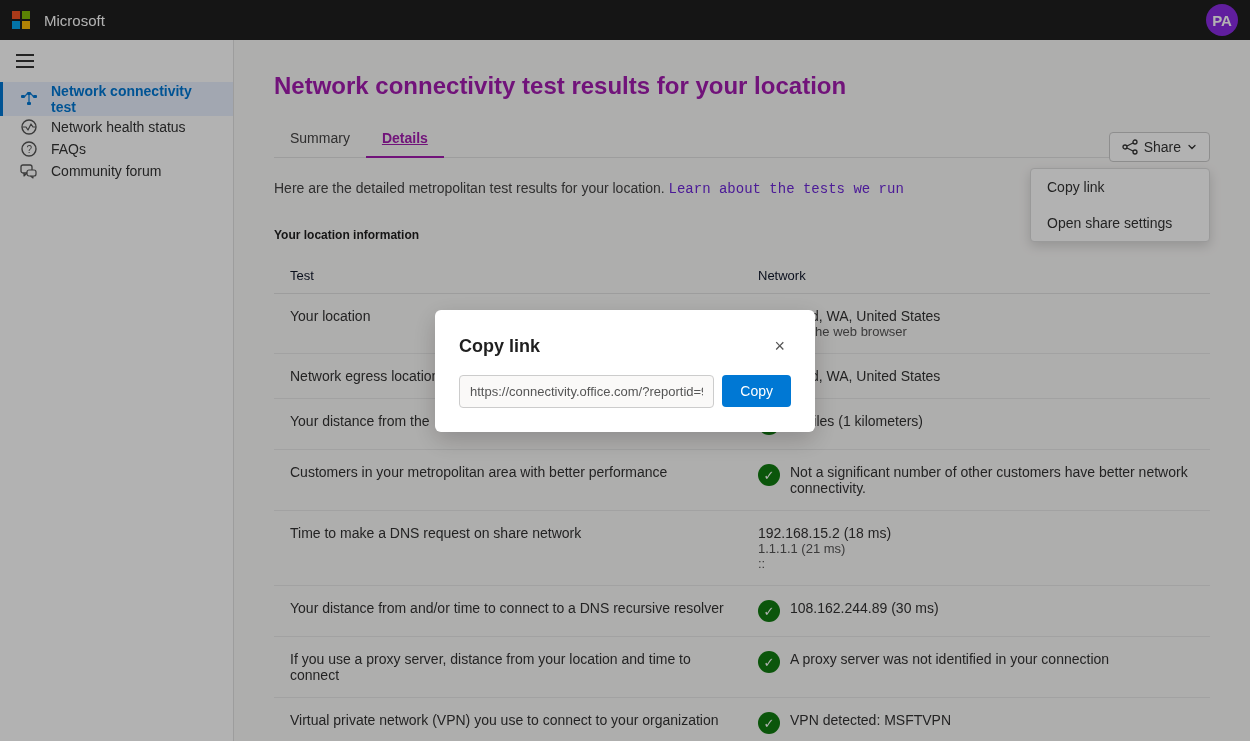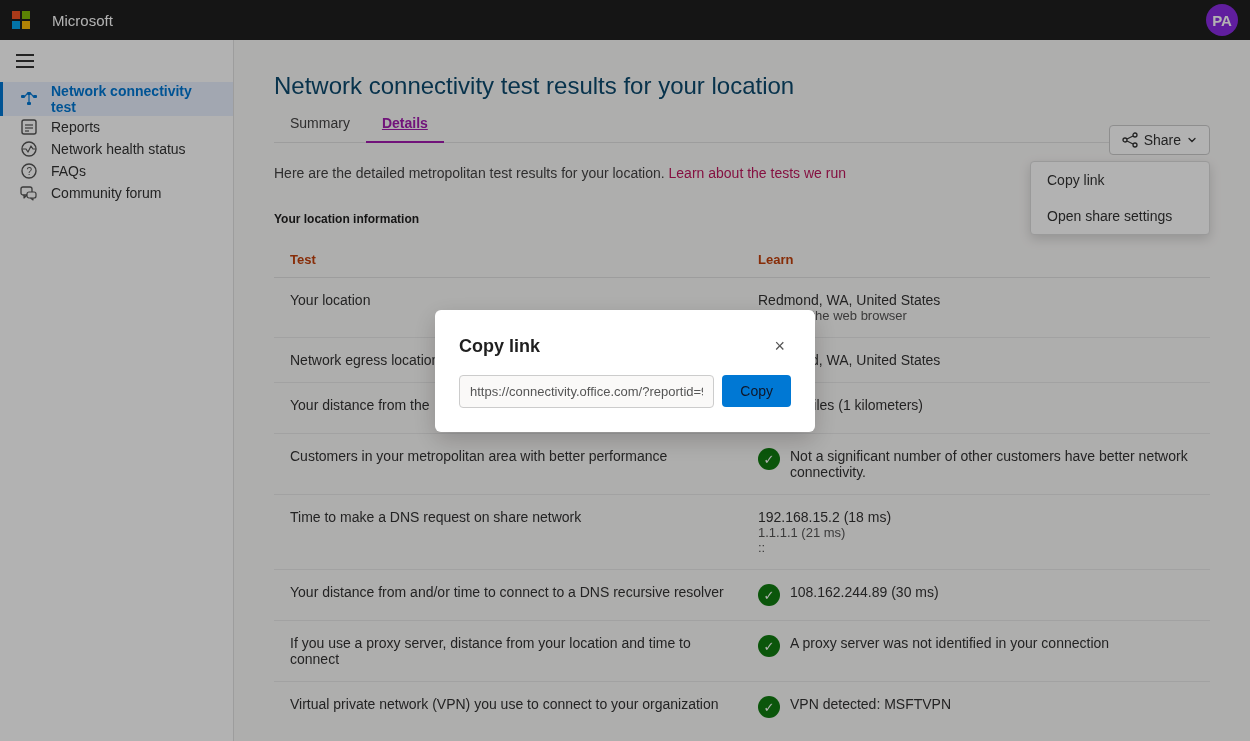--- a/index.html
+++ b/index.html
@@ -8,21 +8,21 @@
     
     .topbar {
       background: #1f1f1f;
       height: 40px;
       display: flex;
       align-items: center;
       padding: 0 12px;
       justify-content: space-between;
       flex-shrink: 0;
     }
-    .topbar-left { display: flex; align-items: center; gap: 16px; }
+    .topbar-left { display: flex; align-items: center; gap: 8px; }
     .ms-logo { display: flex; gap: 2px; flex-wrap: wrap; width: 18px; height: 18px; }
     .ms-logo-sq { width: 8px; height: 8px; }
     .ms-logo-sq:nth-child(1) { background: #f35325; }
     .ms-logo-sq:nth-child(2) { background: #81bc06; }
     .ms-logo-sq:nth-child(3) { background: #05a6f0; }
     .ms-logo-sq:nth-child(4) { background: #ffba08; }
     .topbar-brand { color: #fff; font-size: 15px; font-weight: 400; margin-left: 6px; }
     .topbar-avatar {
       width: 32px; height: 32px; border-radius: 50%;
       background: #8a2be2; color: #fff;
@@ -76,43 +76,43 @@
     .content {
       flex: 1;
       overflow-y: auto;
       background: #faf9f8;
       padding: 32px 40px 32px 40px;
       position: relative;
     }
 
     .page-title {
       font-size: 24px;
-      font-weight: 400;
-      color: #0c4a6e;
-      margin-bottom: 5px;
+      font-weight: 700;
+      color: #a21caf;
+      margin-bottom: 20px;
     }
 
     
     .tabs { display: flex; gap: 0; border-bottom: 1px solid #e1e1e1; margin-bottom: 20px; position: relative; }
     .tab {
       padding: 10px 16px;
       cursor: pointer;
       font-size: 14px;
       color: #444;
       border-bottom: 2px solid transparent;
       margin-bottom: -1px;
     }
     .tab.active {
       color: #a21caf;
       border-bottom: 2px solid #a21caf;
       font-weight: 600;
       text-decoration: underline;
     }
 
-    .share-btn-container { position: absolute; right: 0; top: 20px; margin-left: 24px; }
+    .share-btn-container { position: absolute; right: 0; top: 12px; margin-left: 24px; }
     .share-btn {
       display: flex; align-items: center; gap: 6px;
       padding: 6px 12px;
       border: 1px solid #ccc;
       border-radius: 4px;
       background: #fff;
       cursor: pointer;
       font-size: 14px;
       color: #333;
     }
@@ -128,32 +128,32 @@
       z-index: 100;
     }
     .share-dropdown-item {
       padding: 10px 16px;
       cursor: pointer;
       font-size: 14px;
       color: #333;
     }
 
     .description-text { font-size: 14px; color: #444; margin-bottom: 28px; line-height: 1.5; }
-    .description-text a { color: #be185d; text-decoration: none; }
+    .description-text a { color: #6d28d9; text-decoration: none; font-family: Liberation Mono, monospace; }
 
     .section-title { font-size: 12px; font-weight: 600; color: #1f1f1f; margin-bottom: 16px; }
 
     
     .results-table { width: 100%; border-collapse: collapse; }
     .results-table th {
       text-align: left;
       padding: 10px 16px;
       font-size: 13px;
-      font-weight: 700;
-      color: #c2410c;
+      font-weight: 400;
+      color: #0f172a;
       border-bottom: 1px solid #e1e1e1;
     }
     .results-table td {
       padding: 14px 16px;
       font-size: 14px;
       color: #333;
       border-bottom: 1px solid #e8e8e8;
       vertical-align: top;
     }
     .results-table tr:last-child td { border-bottom: none; }
@@ -203,21 +203,21 @@
       padding: 8px 10px;
       border: 1px solid #ccc;
       border-radius: 4px;
       font-size: 13px;
       color: #555;
       background: #faf9f8;
     }
     .modal-copy-btn {
       padding: 8px 18px;
       background: #0078d4;
-      color: #0f172a;
+      color: #ffffff;
       border: none;
       border-radius: 4px;
       cursor: pointer;
       font-size: 14px;
       font-weight: 500;
     }
 
     
     ::-webkit-scrollbar { width: 6px; }
     ::-webkit-scrollbar-thumb { background: #ccc; border-radius: 3px; }
@@ -257,31 +257,20 @@
           <rect x="13" y="5" width="4" height="3" rx="1" fill="currentColor"></rect>
           <rect x="7" y="12" width="4" height="3" rx="1" fill="currentColor"></rect>
           <line x1="5" y1="6.5" x2="7" y2="3.5" stroke="currentColor" stroke-width="1.2"></line>
           <line x1="13" y1="6.5" x2="11" y2="3.5" stroke="currentColor" stroke-width="1.2"></line>
           <line x1="9" y1="5" x2="9" y2="12" stroke="currentColor" stroke-width="1.2"></line>
         </svg>
       </div>
       <span>Network connectivity test</span>
     </div>
 
-    <div class="sidebar-item">
-      <div class="sidebar-icon">
-        <svg width="18" height="18" viewBox="0 0 18 18" fill="none">
-          <rect x="2" y="2" width="14" height="14" rx="2" stroke="currentColor" stroke-width="1.4" fill="none"></rect>
-          <line x1="5" y1="7" x2="13" y2="7" stroke="currentColor" stroke-width="1.2"></line>
-          <line x1="5" y1="10" x2="13" y2="10" stroke="currentColor" stroke-width="1.2"></line>
-          <line x1="5" y1="13" x2="9" y2="13" stroke="currentColor" stroke-width="1.2"></line>
-        </svg>
-      </div>
-      <span>Reports</span>
-    </div>
 
     <div class="sidebar-item">
       <div class="sidebar-icon">
         <svg width="18" height="18" viewBox="0 0 18 18" fill="none">
           <circle cx="9" cy="9" r="7" stroke="currentColor" stroke-width="1.4" fill="none"></circle>
           <path d="M3 9h3l2 3 3-6 2 3h2" stroke="currentColor" stroke-width="1.2" fill="none" stroke-linecap="round" stroke-linejoin="round"></path>
         </svg>
       </div>
       <span>Network health status</span>
     </div>
@@ -342,21 +331,21 @@
       <span>Here are the detailed metropolitan test results for your location.</span>
       <a href="#">Learn about the tests we run</a>
     </p>
 
     <h2 class="section-title">Your location information</h2>
 
     <table class="results-table">
       <thead>
         <tr>
           <th class="test-col">Test</th>
-          <th class="result-col">Learn</th>
+          <th class="result-col">Network</th>
         </tr>
       </thead>
       <tbody id="table-body">
       <tr>
             <td>Your location</td>
             <td>
               <div>Redmond, WA, United States<div class="result-subtext">found by the web browser</div></div>
             </td>
           </tr>
           <tr>

